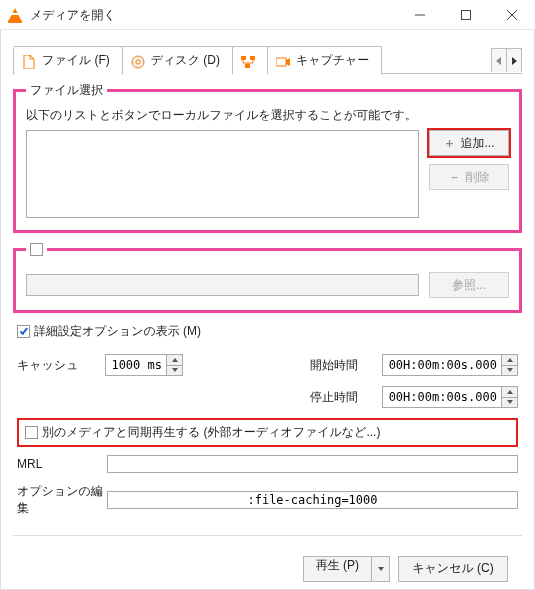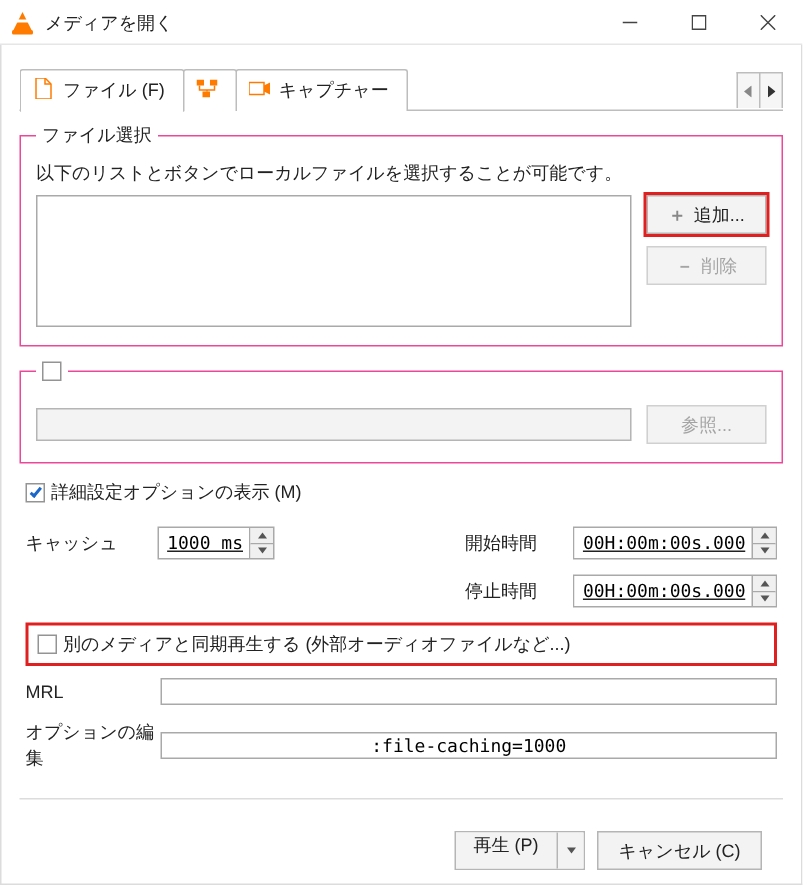--- a/index.html
+++ b/index.html
@@ -70,21 +70,21 @@
     position: absolute; left: 0; right: 0; bottom: 0;
     border-bottom: 1px solid #bdbdbd;
     z-index: 0;
   }
   .tab {
     border: 1px solid #bdbdbd;
     border-bottom: none;
     padding: 5px 12px 5px 8px;
     background: #fff;
     margin-right: 0;
-    display: flex; align-items: flex-start; gap: 6px;
+    display: flex; align-items: flex-end; gap: 6px;
     border-top-left-radius: 2px; border-top-right-radius: 2px;
     position: relative; z-index: 1;
     white-space: nowrap;
   }
   .tab:not(:first-child) { margin-left: -1px; }
   .tab.active { border-bottom: 1px solid #fff; margin-bottom: -1px; }
   .tab .ticon { width: 14px; height: 14px; display: flex; align-items:center; justify-content:center; }
   .tabscroll {
     width: 16px; height: 24px; margin-top:2px;
     display: flex; align-items:center; justify-content:center;
@@ -94,21 +94,21 @@
   .tabstrip .spacer { flex:1; }
 
   
   .panel {
     margin: 8px 12px 0 12px;
     flex: 1;
     display: flex; flex-direction: column;
     min-height: 0;
   }
   fieldset {
-    border: 1px solid #ec4899;
+    border: 3px solid #ec4899;
     margin: 0 0 10px 0;
     padding: 8px 10px 12px 10px;
   }
   fieldset legend { padding: 0 4px; }
 
   .filebox-area {
     display: flex; gap: 10px; align-items: flex-start;
   }
   .filebox {
     flex: 1;
@@ -155,21 +155,20 @@
   .adv {
     padding: 0 4px;
   }
   .row { display: flex; align-items: center; gap: 8px; margin-bottom: 10px; }
   .row .lbl { white-space: nowrap; }
   .spinner {
     display: flex;
     border: 1px solid #a9a9a9;
     height: 22px;
     background:#fff;
-    text-decoration:underline;
   }
   .spinner input {
     border: none; outline: none;
     width: 60px; text-align: right; padding: 0 4px;
     font-family: monospace; font-size: 12px;
   }
   .spinner.big input { width: 118px; }
   .spin-btns {
     width: 16px; border-left: 1px solid #a9a9a9;
     display: flex; flex-direction: column;
@@ -245,20 +244,29 @@
 
   <div class="tabstrip">
     <div class="tab active">
       <span class="ticon">
         <svg width="12" height="14">
             <path d="M1 0h6l4 4v10H1z" fill="#fff" stroke="#ff7b00"></path>
             <path d="M7 0v4h4" fill="none" stroke="#ff7b00"></path>
           </svg>
       </span>
       <span>ファイル (F)</span>
+    </div>
+    <div class="tab">
+      <span class="ticon">
+        <svg width="14" height="14">
+            <circle cx="7" cy="7" r="6" fill="#eee" stroke="#ff7b00"></circle>
+            <circle cx="7" cy="7" r="2" fill="#fff" stroke="#ff7b00"></circle>
+          </svg>
+      </span>
+      <span>ディスク (D)</span>
     </div>
     <div class="tab">
       <span class="ticon">
         <svg width="14" height="12">
             <rect x="0" y="0" width="5" height="4" fill="#ff7b00"></rect>
             <rect x="9" y="0" width="5" height="4" fill="#ff7b00"></rect>
             <rect x="4" y="8" width="5" height="4" fill="#ff7b00"></rect>
             <path d="M2 4v3h10V4M7 7v1" stroke="#ff7b00" fill="none"></path>
           </svg>
       </span>

